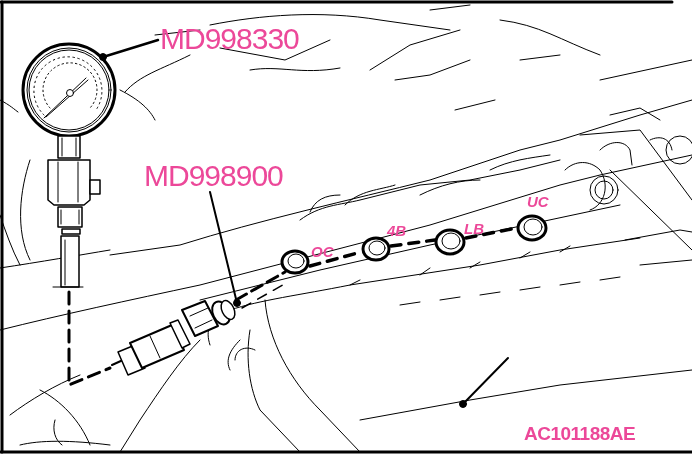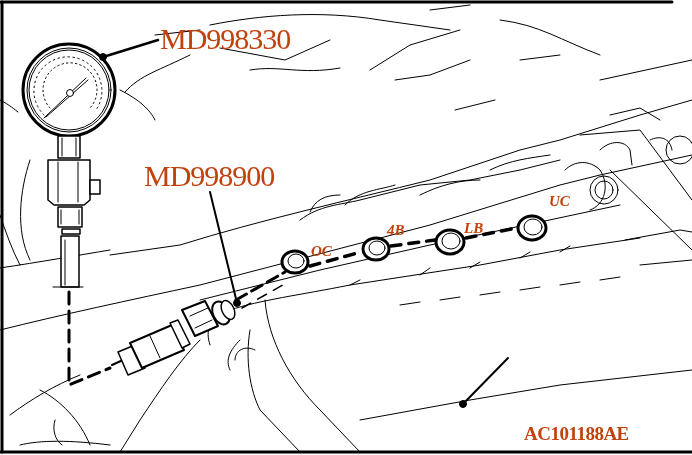--- a/index.html
+++ b/index.html
@@ -1,18 +1,18 @@
 <!DOCTYPE html>
 <html><head>
 <meta charset="utf-8">
 <style>
   html, body { margin:0; padding:0; background:#ffffff; }
   body { width:692px; height:455px; position:relative; overflow:hidden; font-family:"Liberation Sans", sans-serif; }
   #stage { position:absolute; left:0; top:0; width:692px; height:455px; }
-  .lbl { position:absolute; color:#c2410c; white-space:nowrap; line-height:1;font-family:Liberation Serif, serif; }
+  .lbl { position:absolute; color:#ec4899; white-space:nowrap; line-height:1; }
   .big { font-size:30px; letter-spacing:-1px; }
   .port { font-size:15px; font-weight:bold; font-style:italic; }
   .fig { font-size:19px; font-weight:bold; letter-spacing:-0.5px; }
 </style>
 </head>
 <body>
 
 <div id="stage">
 <svg width="692" height="455" viewBox="0 0 692 455" fill="none" stroke="#000" stroke-linecap="round" stroke-linejoin="round">
 
@@ -160,16 +160,16 @@
     <circle cx="463" cy="404" r="3.5" fill="#000"></circle>
   </g>
 </svg>
 
 <div class="lbl big" style="left:160px;top:24px;">MD998330</div>
 <div class="lbl big" style="left:144px;top:161px;">MD998900</div>
 
 <div class="lbl port" style="left:311px;top:244px;">OC</div>
 <div class="lbl port" style="left:387px;top:223px;">4B</div>
 <div class="lbl port" style="left:464px;top:221px;">LB</div>
-<div class="lbl port" style="left:549px;top:194px;">UC</div>
+<div class="lbl port" style="left:527px;top:194px;">UC</div>
 
 <div class="lbl fig" style="left:524px;top:424px;">AC101188AE</div>
 </div>
 
 </body></html>

